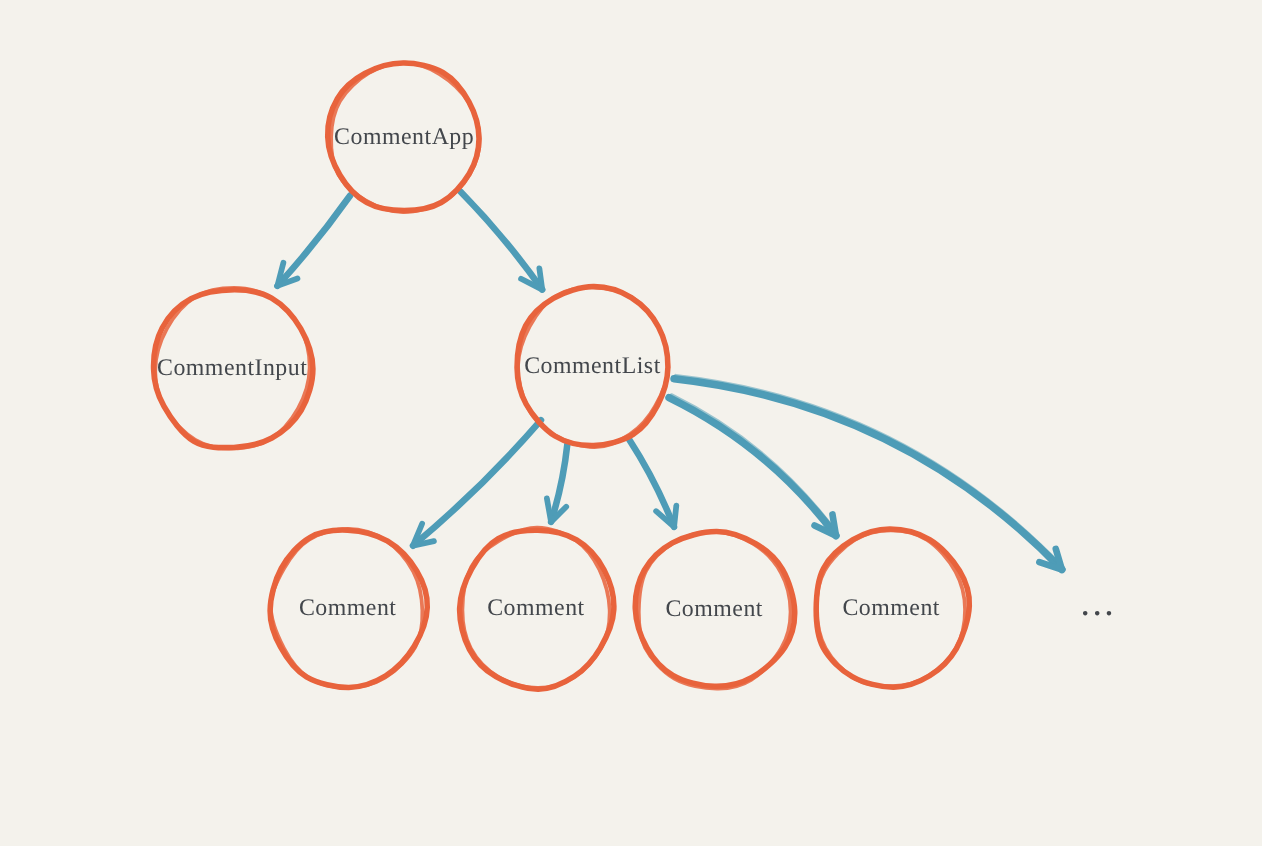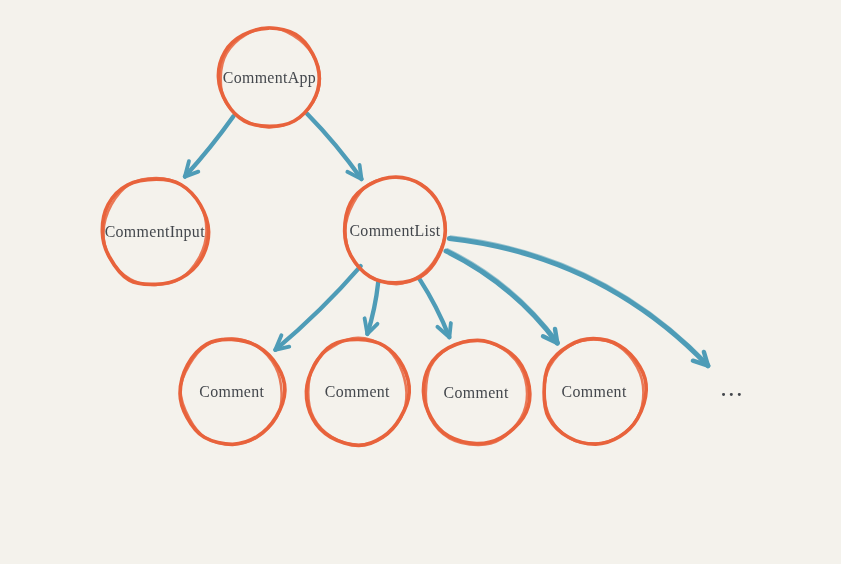--- a/index.html
+++ b/index.html
@@ -6,20 +6,21 @@
     margin: 0;
     padding: 0;
     width: 841px;
     height: 564px;
     overflow: hidden;
   }
   .canvas {
     position: relative;
     width: 841px;
     height: 472px;
+    margin-top: 14px;
   }
   .canvas svg {
     position: absolute;
     inset: 0;
     width: 100%;
     height: 100%;
   }
   .node-label {
     font-family: "Liberation Serif", "DejaVu Serif", serif;
     font-size: 19px;

